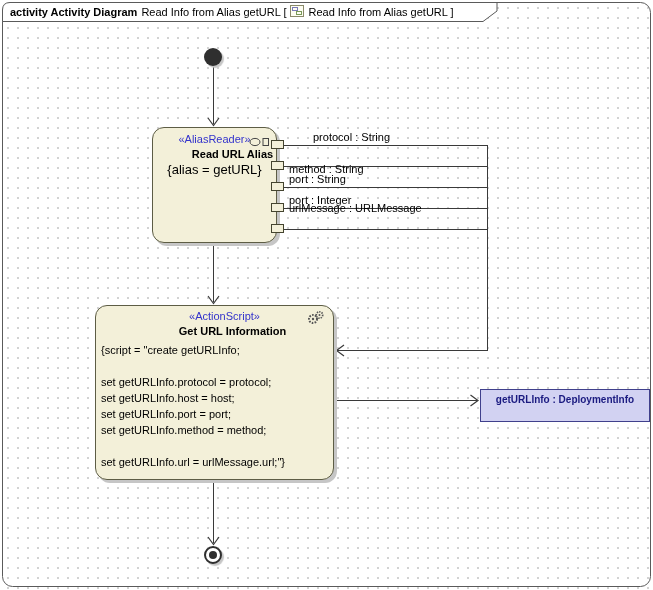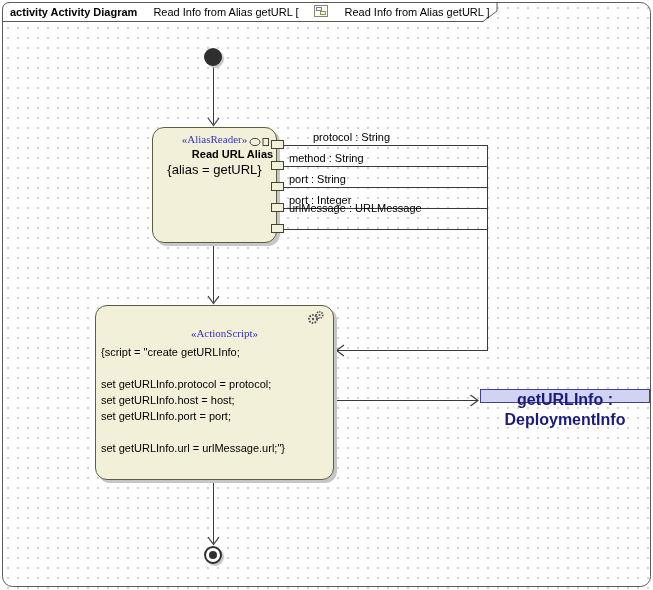--- a/index.html
+++ b/index.html
@@ -6,46 +6,46 @@
   html,body { background:#fff; }
   body { font-family:"Liberation Sans", sans-serif; }
   #canvas {
     position:relative; width:653px; height:590px; overflow:hidden; background:#fff;
     background-image: radial-gradient(circle, #d2d2d2 1px, rgba(0,0,0,0) 1.1px);
     background-size: 10px 10px; background-position: 3px 3px;
   }
   svg.overlay { position:absolute; left:0; top:0; z-index:1; }
   .title-bar {
     position:absolute; left:10px; top:5px; height:14px; z-index:3;
-    display:flex; align-items:center; gap:16px; font-size:11px; color:#000; white-space:nowrap;
+    display:flex; align-items:center; gap:4px; font-size:11px; color:#000; white-space:nowrap;
   }
   .tb-bold { font-weight:bold; }
   .node {
     position:absolute; z-index:2;
     background:#f3f0d9; border:1px solid #5d5d45; border-radius:12px;
     box-shadow:3px 3px 0 #c6c6c6;
   }
-  .stereo { text-align:center; color:#3333cc; font-size:11px; line-height:15px; padding-top:4px;font-family:Liberation Serif, serif; }
+  .stereo { text-align:center; color:#3333cc; font-size:11px; line-height:15px; padding-top:4px; }
   .nname  { text-align:center; font-weight:bold; font-size:11px; line-height:15px; color:#000;margin-left:36px; }
   .nbody  { text-align:center; font-size:13px; line-height:15px; color:#000; }
   .corner-icon { position:absolute; top:5px; right:6px; }
   .script { margin-top:3px; padding:0 5px; }
   .script-line { font-size:11px; height:16px; line-height:16px; white-space:pre; color:#000; }
   .pin {
     position:absolute; left:271px; width:13px; height:9px; z-index:3;
     background:#f3f0d9; border:1px solid #44442f;
   }
   .pin-label {
     position:absolute; left:289px; height:13px; z-index:3;
     font-size:11px; line-height:13px; white-space:nowrap; color:#000;
   }
   .object-node {
-    position:absolute; left:480px; top:389px; width:170px; height:14px; z-index:2;
+    position:absolute; left:480px; top:389px; width:170px; height:33px; z-index:2;
     background:#d2d2f2; border:1px solid #40408c;
-    text-align:center; line-height:20px; font-size:16px; font-weight:bold; color:#1a1a80;
+    text-align:center; line-height:20px; font-size:10px; font-weight:bold; color:#1a1a80;
   }
   .initial-node {
     position:absolute; left:204px; top:48px; width:18px; height:18px; z-index:2;
     background:#2f2f2f; border-radius:50%; box-shadow:2px 2px 1px #c6c6c6;
   }
   .final-node {
     position:absolute; left:204px; top:546px; width:18px; height:18px; z-index:2;
     background:#fff; border:2px solid #2f2f2f; border-radius:50%;
     box-shadow:2px 2px 1px #c6c6c6; display:flex; align-items:center; justify-content:center;
   }
@@ -116,41 +116,43 @@
     <div class="nbody">{alias = getURL}</div>
   </div>
 
   <div class="pin" style="top:140px;"></div>
   <div class="pin" style="top:161px;"></div>
   <div class="pin" style="top:182px;"></div>
   <div class="pin" style="top:203px;"></div>
   <div class="pin" style="top:224px;"></div>
 
   <div class="pin-label" style="top:131px;margin-left:24px;">protocol : String</div>
-  <div class="pin-label" style="top:152px;">method : String</div>
+  <div class="pin-label" style="top:163px;">method : String</div>
   <div class="pin-label" style="top:173px;">port : String</div>
   <div class="pin-label" style="top:194px;">port : Integer</div>
   <div class="pin-label" style="top:202px;">urlMessage : URLMessage</div>
 
   <div class="node" style="left:95px; top:305px; width:239px; height:175px;">
     <span class="corner-icon" style="top:4px; right:7px;">
       <svg width="19" height="15" viewBox="0 0 19 15">
         <circle cx="12.5" cy="5" r="3.2" fill="none" stroke="#555" stroke-width="1.7" stroke-dasharray="1.3 1.1"></circle>
         <circle cx="12.5" cy="5" r="1" fill="#555"></circle>
         <circle cx="6" cy="9" r="4" fill="none" stroke="#555" stroke-width="2" stroke-dasharray="1.6 1.3"></circle>
         <circle cx="6" cy="9" r="1.2" fill="#555"></circle>
       </svg>
     </span>
-    <div class="stereo" style="padding-top:20px;margin-left:20px;">«ActionScript»</div>
+    <div class="stereo" style="padding-top:3px;margin-left:20px;">«ActionScript»</div>
+    <div class="nname">Get URL Information</div>
     <div class="script">
       <div class="script-line">{script = "create getURLInfo;</div>
       <div class="script-line"></div>
       <div class="script-line">set getURLInfo.protocol = protocol;</div>
       <div class="script-line">set getURLInfo.host = host;</div>
       <div class="script-line">set getURLInfo.port = port;</div>
+      <div class="script-line">set getURLInfo.method = method;</div>
       <div class="script-line"></div>
       <div class="script-line">set getURLInfo.url = urlMessage.url;"}</div>
     </div>
   </div>
 
   <div class="object-node">
     <span>getURLInfo : DeploymentInfo</span>
   </div>
 
   <div class="final-node">

